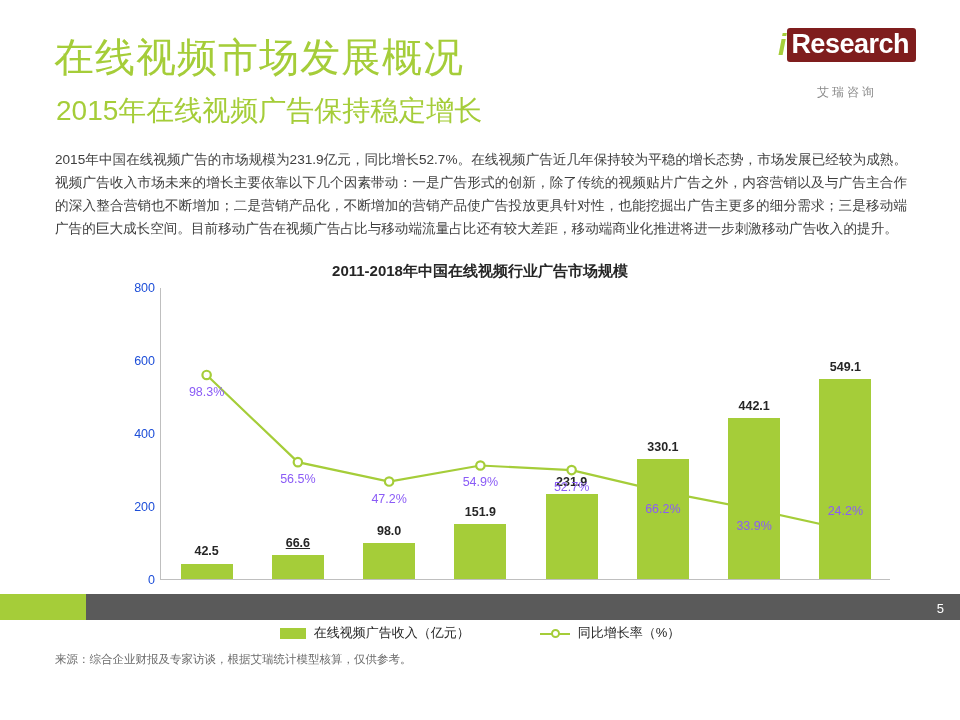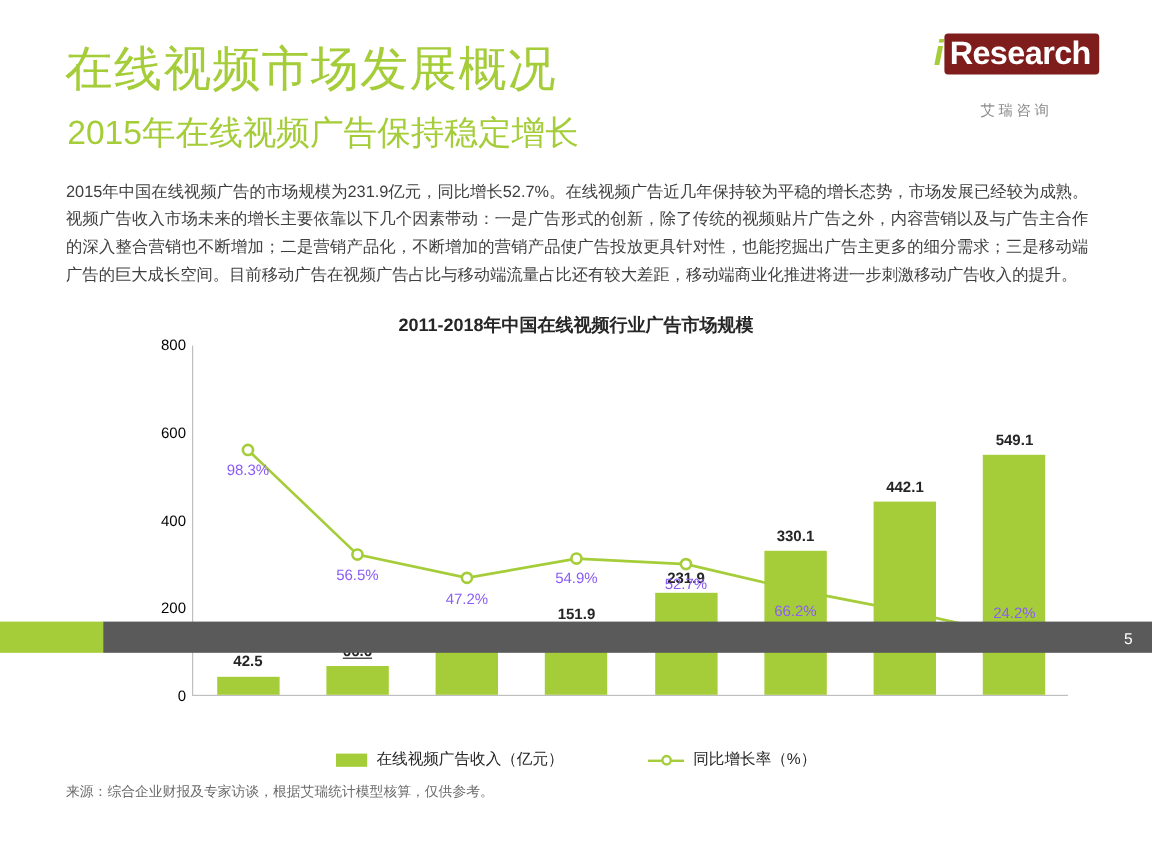--- a/index.html
+++ b/index.html
@@ -3,21 +3,21 @@
 <meta charset="utf-8">
 <style>
   html,body{margin:0;padding:0;}
   body{
     width:960px;height:720px;
     background:#ffffff;
     font-family:"Liberation Sans","DejaVu Sans",sans-serif;
     position:relative;
     overflow:hidden;
   }
-  .slide{position:absolute;left:0;top:0;width:960px;height:544px;}
+  .slide{position:absolute;left:0;top:0;width:960px;height:620px;}
 
   
   .title-main{
     position:absolute;left:54px;top:30px;
     font-size:40px;color:#a5cd39;letter-spacing:1px;
     font-weight:normal;
   }
   .title-sub{
     position:absolute;left:56px;top:92px;
     font-size:28px;color:#a5cd39;font-weight:normal;
@@ -56,21 +56,21 @@
   .chart-area{
     position:absolute;left:100px;top:288px;width:790px;height:310px;
   }
   .plot{
     position:absolute;left:60px;top:0;width:730px;height:292px;
     border-left:1px solid #bfbfbf;border-bottom:1px solid #bfbfbf;
     box-sizing:border-box;
   }
   .ytick{
     position:absolute;right:calc(100% + 6px);
-    font-size:12.5px;color:#000000;transform:translateY(-50%);
+    font-size:12.5px;color:#1d4ed8;transform:translateY(-50%);
     white-space:nowrap;
   }
   .bar{
     position:absolute;bottom:0;background:#a5cd39;width:52px;
   }
   .bar-label{
     position:absolute;width:90px;text-align:center;
     font-size:12.5px;color:#262626;font-weight:bold;
     transform:translateX(-50%);
   }

